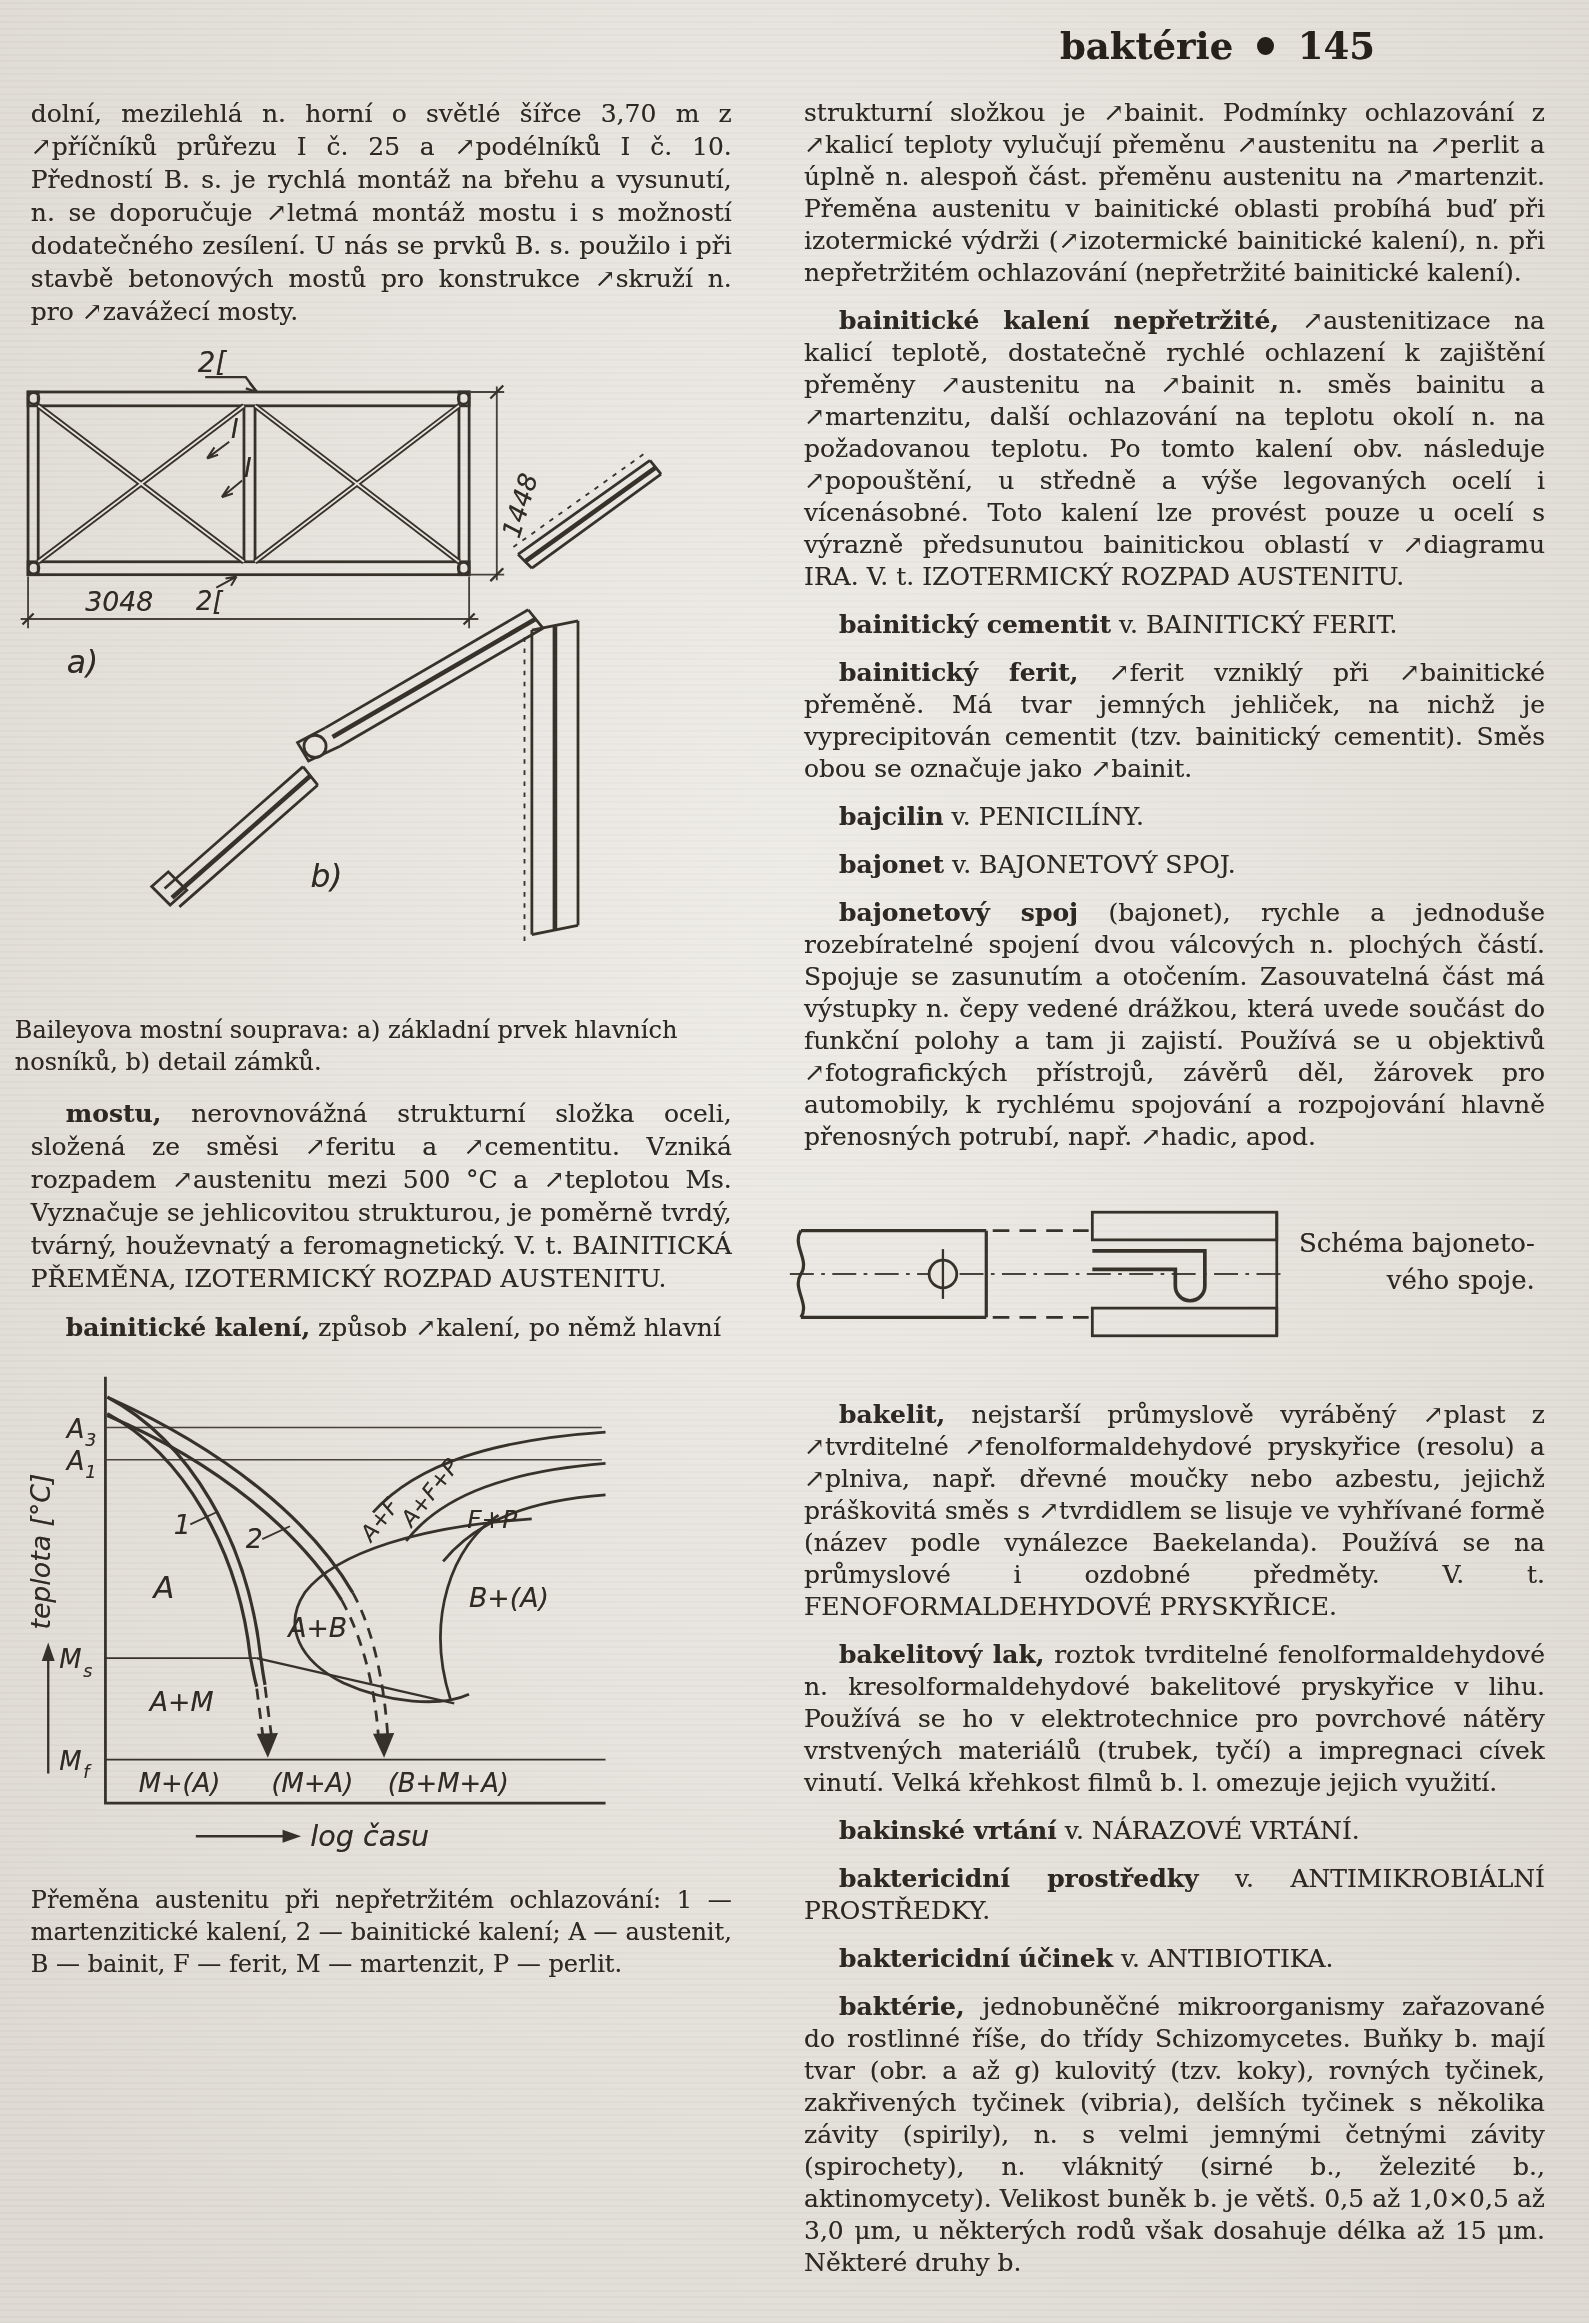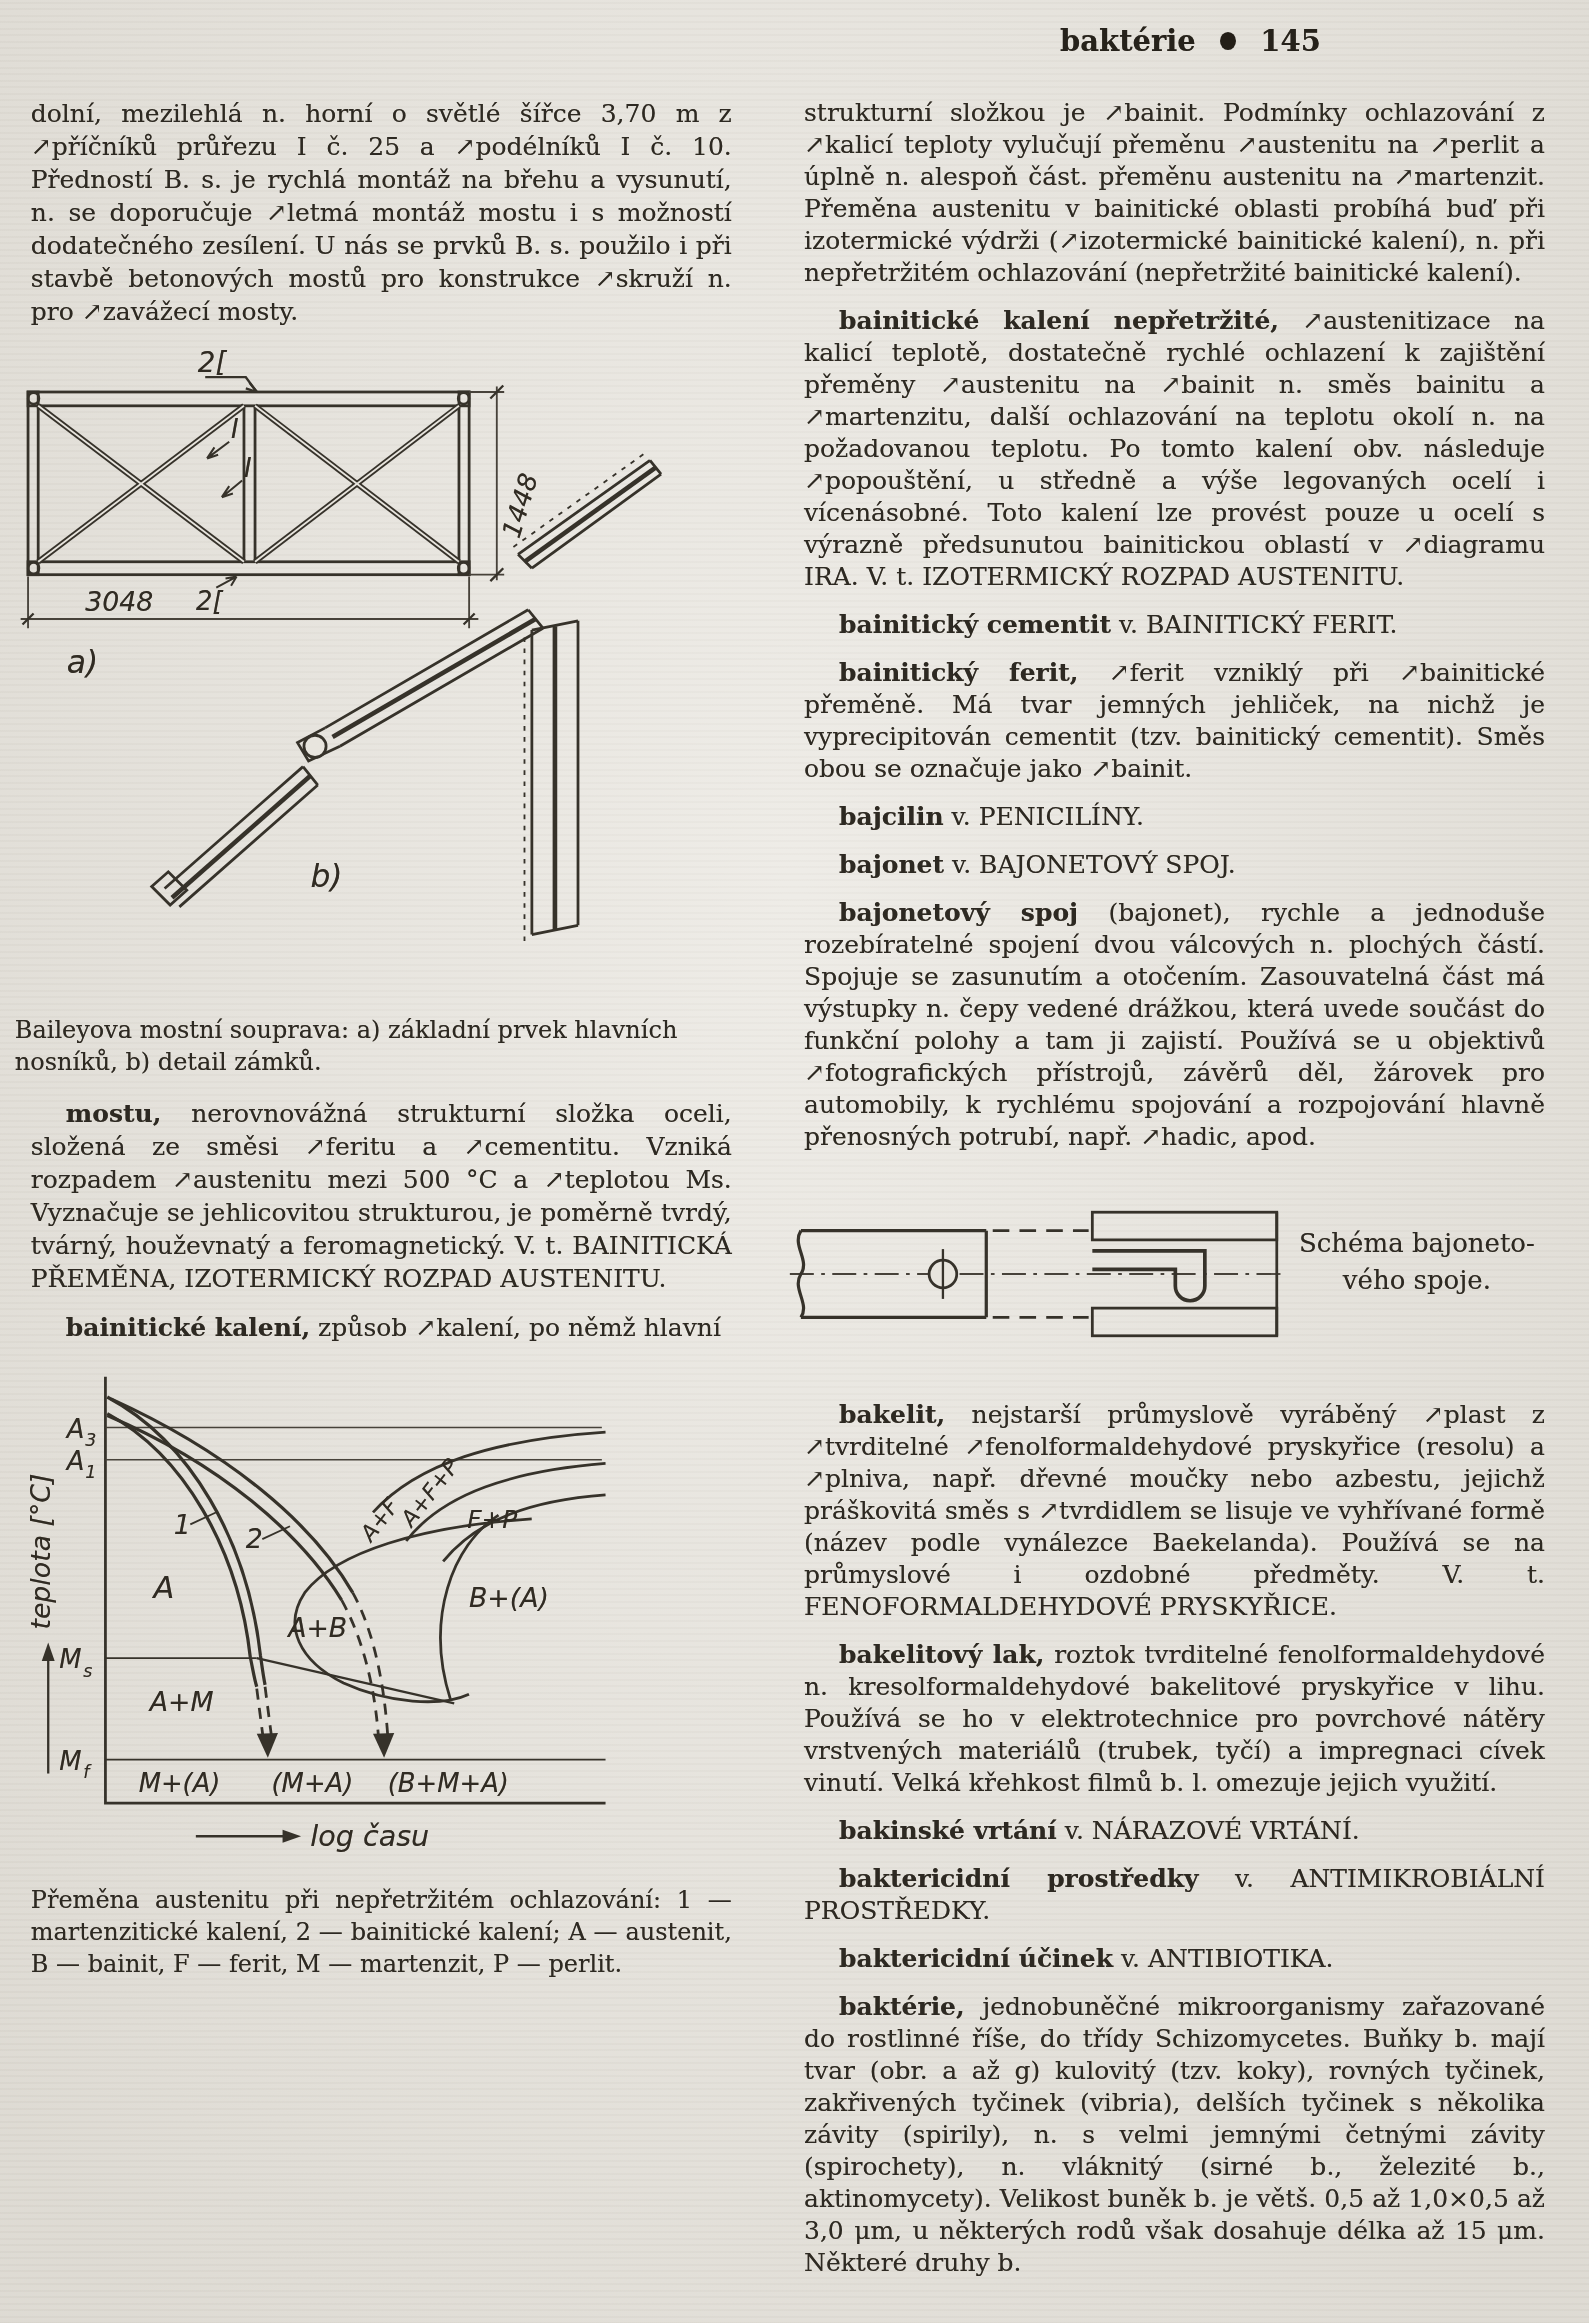--- a/index.html
+++ b/index.html
@@ -19,24 +19,24 @@
   .entry{text-indent:35px;}
   .noindent{text-indent:0;}
   .term{font-weight:bold;}
   .figcaption{text-align:left;font-size:24px;line-height:32px;margin:13px 0 18.5px 0;}
   .chartcaption{text-align:justify;font-size:24px;line-height:32px;margin-top:7.4px;}
   svg{display:block;}
   .ink{stroke:#36322a;fill:none;}
   .ink-thin{stroke:#47423a;fill:none;}
   .svgtext{fill:#302b23;font-family:"DejaVu Sans",sans-serif;font-style:italic;}
   .header{position:absolute;left:1060px;top:24px;display:flex;align-items:center;gap:24px;
-          font-weight:bold;font-size:29px;color:#26221b;text-shadow:0 0 0.6px rgba(70,58,42,.5);}
+          font-weight:bold;font-size:37px;color:#26221b;text-shadow:0 0 0.6px rgba(70,58,42,.5);}
   .headdot{width:16.6px;height:18.5px;border-radius:50%;background:#241f18;}
   .bajrow{display:flex;align-items:flex-start;gap:13px;margin:24px 0 28px 0;}
-  .bajcap{font-size:26px;line-height:37px;padding-top:48px;text-align:center;white-space:nowrap;}
+  .bajcap{font-size:26px;line-height:37px;padding-top:48px;text-align:right;white-space:nowrap;}
   .entries2-start{margin-top:5.5px;}
 </style>
 </head>
 <body>
 
 <div class="page">
 
   <div class="header">
     <span>baktérie</span>
     <span class="headdot"></span>

